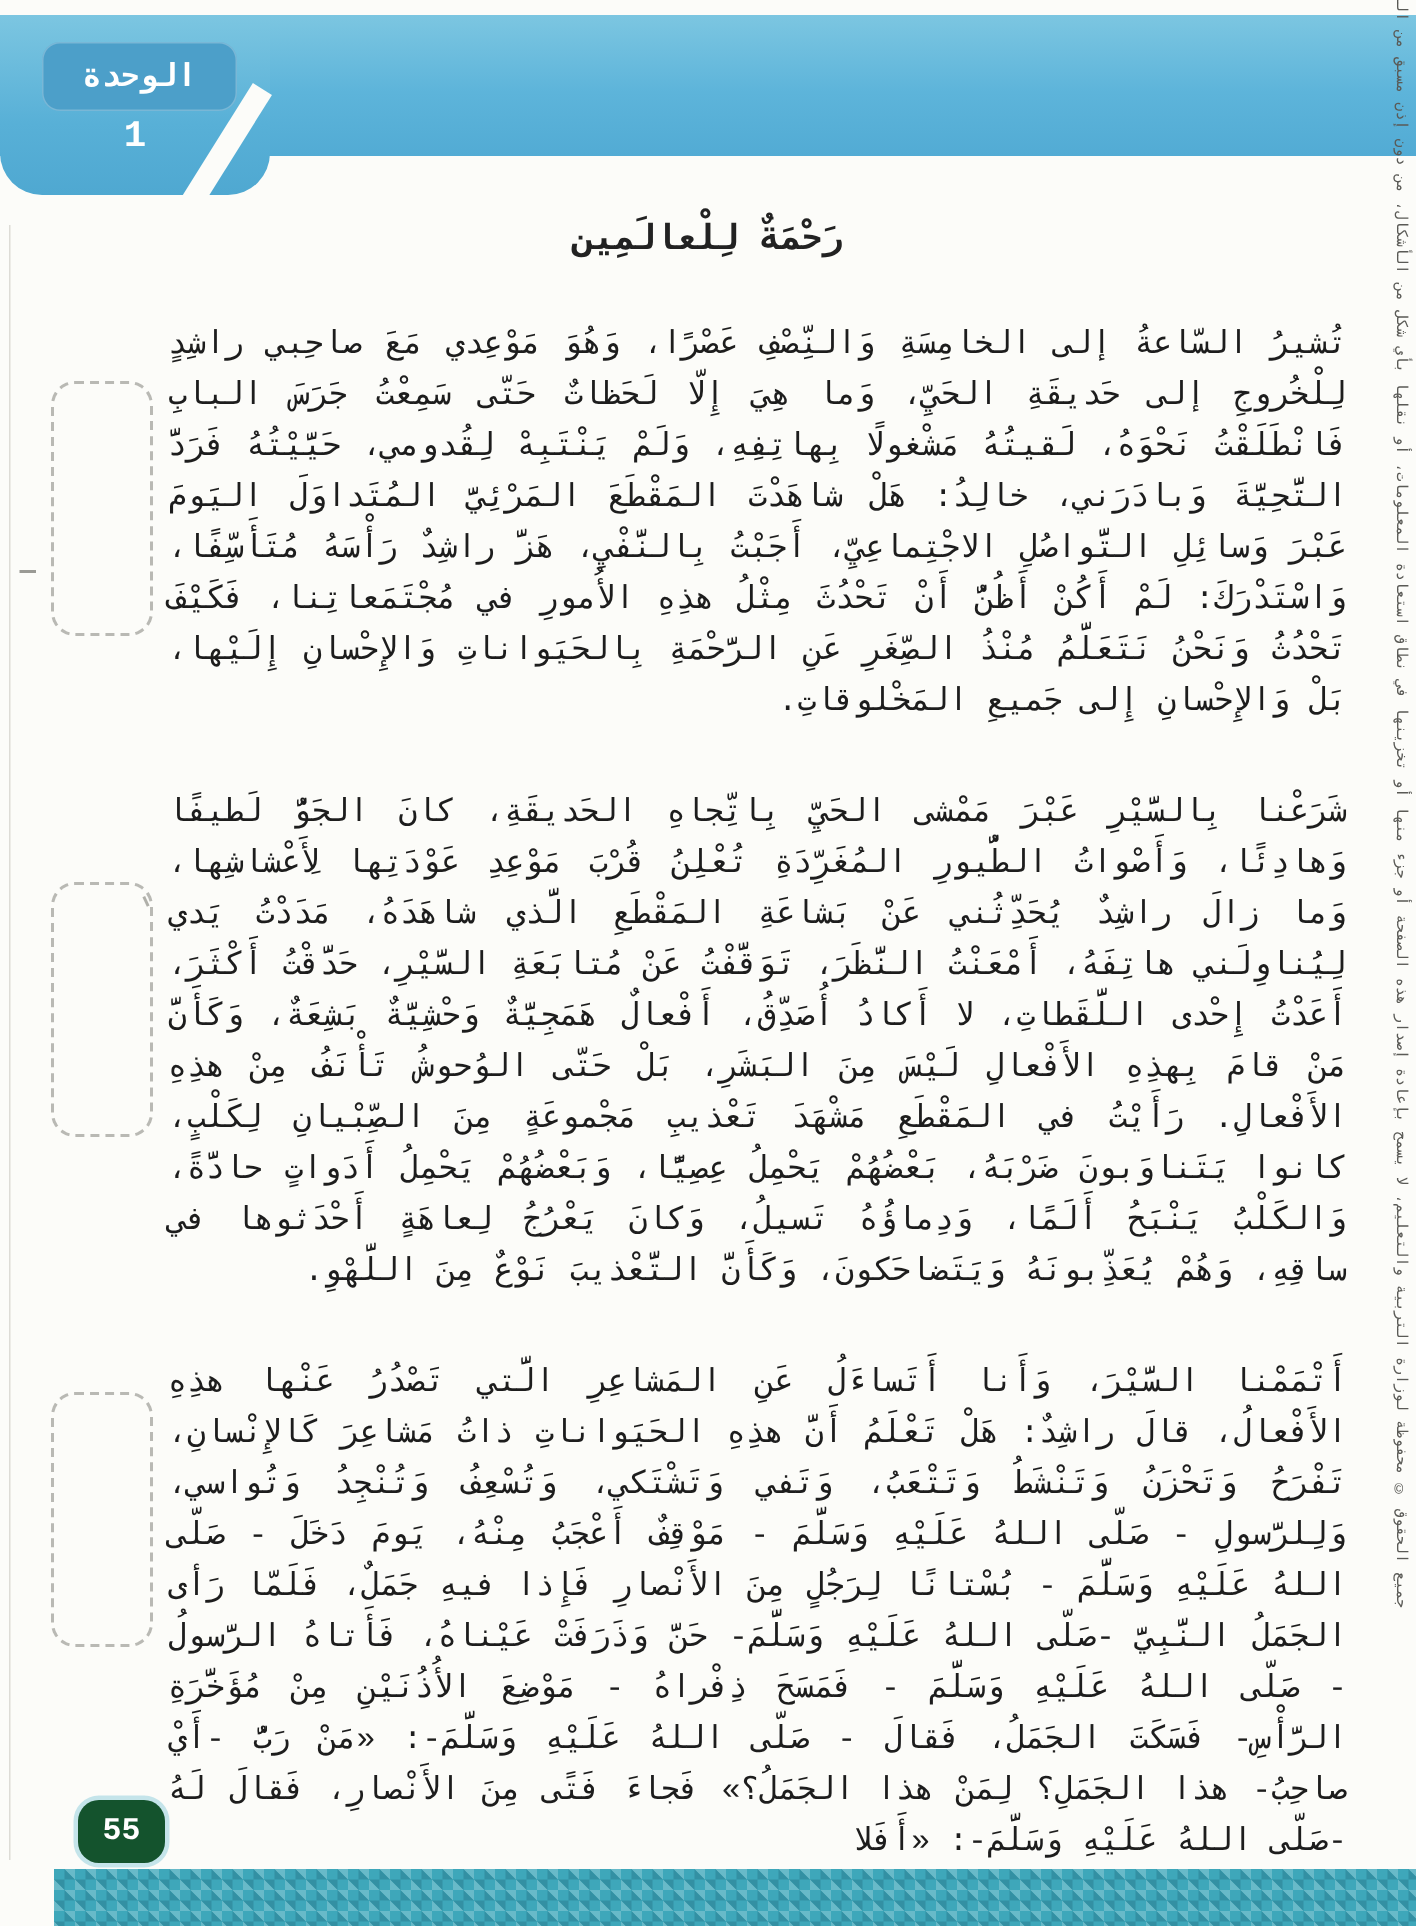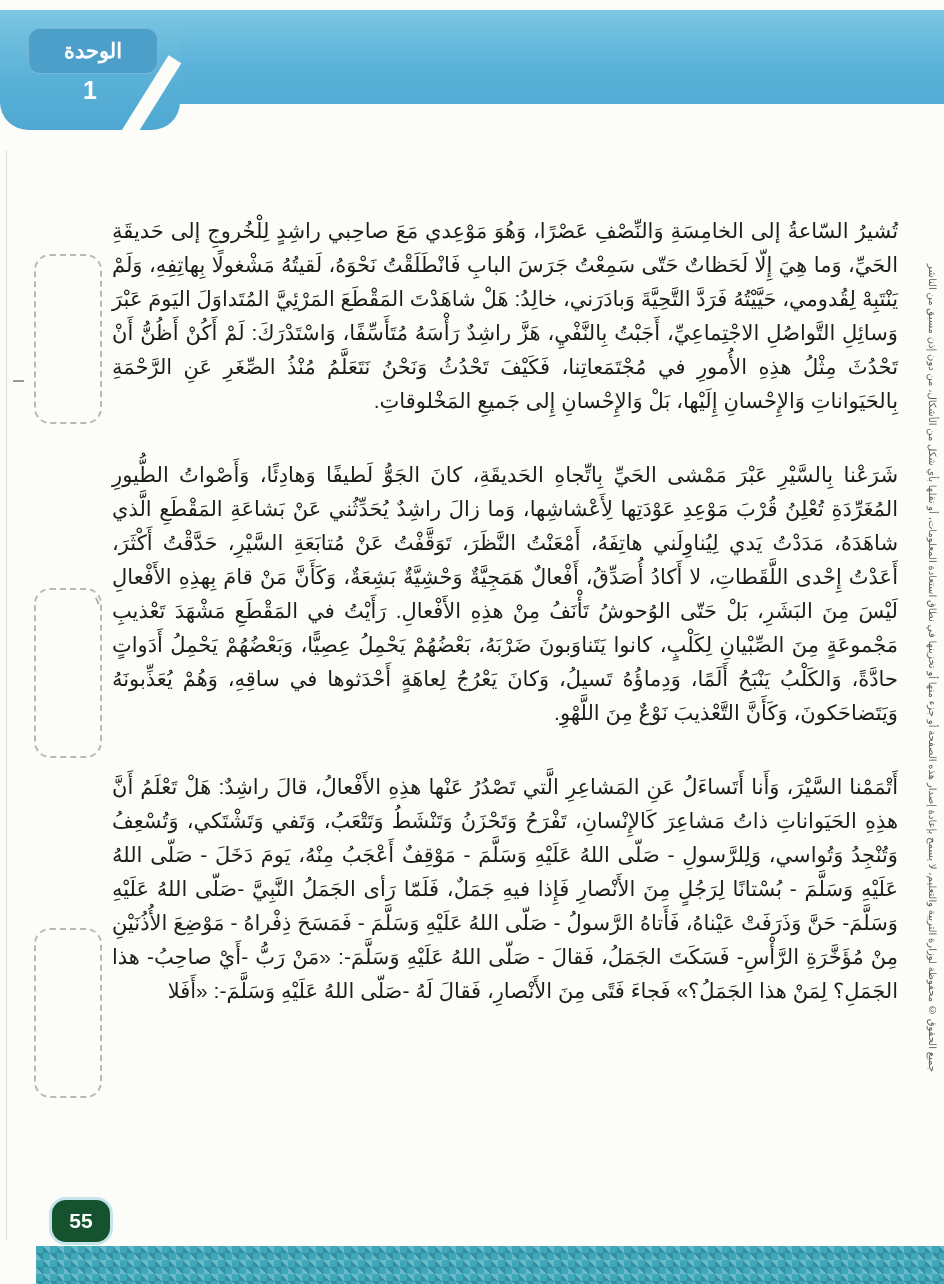--- a/index.html
+++ b/index.html
@@ -1,21 +1,21 @@
 <!DOCTYPE html>
 <html lang="ar" dir="rtl"><head>
 <meta charset="utf-8">
 <style>
   html,body{margin:0;padding:0;background:#ffffff;}
   .page{
     position:relative;
     width:944px;height:1284px;
     background:#fcfcf9;
     overflow:hidden;
-    font-family:Liberation Sans, sans-serif;
+    font-family:Liberation Mono, monospace;
     direction:rtl;
   }
   
   .band{
     position:absolute;top:10px;left:0;right:0;height:94px;
     background:linear-gradient(180deg,#7cc6e1 0%,#5db4da 55%,#52abd4 100%);
   }
   .band-left{
     position:absolute;top:10px;left:0;width:180px;height:120px;
     background:linear-gradient(180deg,#7cc6e1 0%,#58b0d7 60%,#4fa8d1 100%);
@@ -110,20 +110,21 @@
 
   <div class="band"></div>
   <div class="band-left">
     <div class="unit-tab">
       <span>الوحدة</span>
     </div>
     <div class="unit-num">1</div>
   </div>
   <div class="band-slash"></div>
 
+  <h1 class="title">رَحْمَةٌ لِلْعالَمِين</h1>
 
   <div class="content">
     <p>تُشيرُ السّاعةُ إلى الخامِسَةِ وَالنِّصْفِ عَصْرًا، وَهُوَ مَوْعِدي مَعَ صاحِبي راشِدٍ لِلْخُروجِ إلى حَديقَةِ الحَيِّ، وَما هِيَ إِلّا لَحَظاتٌ حَتّى سَمِعْتُ جَرَسَ البابِ فَانْطَلَقْتُ نَحْوَهُ، لَقيتُهُ مَشْغولًا بِهاتِفِهِ، وَلَمْ يَنْتَبِهْ لِقُدومي، حَيَّيْتُهُ فَرَدَّ التَّحِيَّةَ وَبادَرَني، خالِدُ: هَلْ شاهَدْتَ المَقْطَعَ المَرْئِيَّ المُتَداوَلَ اليَومَ عَبْرَ وَسائِلِ التَّواصُلِ الاجْتِماعِيِّ، أَجَبْتُ بِالنَّفْيِ، هَزَّ راشِدٌ رَأْسَهُ مُتَأَسِّفًا، وَاسْتَدْرَكَ: لَمْ أَكُنْ أَظُنُّ أَنْ تَحْدُثَ مِثْلُ هذِهِ الأُمورِ في مُجْتَمَعاتِنا، فَكَيْفَ تَحْدُثُ وَنَحْنُ نَتَعَلَّمُ مُنْذُ الصِّغَرِ عَنِ الرَّحْمَةِ بِالحَيَواناتِ وَالإِحْسانِ إِلَيْها، بَلْ وَالإِحْسانِ إِلى جَميعِ المَخْلوقاتِ.</p>
     <p>شَرَعْنا بِالسَّيْرِ عَبْرَ مَمْشى الحَيِّ بِاتِّجاهِ الحَديقَةِ، كانَ الجَوُّ لَطيفًا وَهادِئًا، وَأَصْواتُ الطُّيورِ المُغَرِّدَةِ تُعْلِنُ قُرْبَ مَوْعِدِ عَوْدَتِها لِأَعْشاشِها، وَما زالَ راشِدٌ يُحَدِّثُني عَنْ بَشاعَةِ المَقْطَعِ الَّذي شاهَدَهُ، مَدَدْتُ يَدي لِيُناوِلَني هاتِفَهُ، أَمْعَنْتُ النَّظَرَ، تَوَقَّفْتُ عَنْ مُتابَعَةِ السَّيْرِ، حَدَّقْتُ أَكْثَرَ، أَعَدْتُ إِحْدى اللَّقَطاتِ، لا أَكادُ أُصَدِّقُ، أَفْعالٌ هَمَجِيَّةٌ وَحْشِيَّةٌ بَشِعَةٌ، وَكَأَنَّ مَنْ قامَ بِهذِهِ الأَفْعالِ لَيْسَ مِنَ البَشَرِ، بَلْ حَتّى الوُحوشُ تَأْنَفُ مِنْ هذِهِ الأَفْعالِ. رَأَيْتُ في المَقْطَعِ مَشْهَدَ تَعْذيبِ مَجْموعَةٍ مِنَ الصِّبْيانِ لِكَلْبٍ، كانوا يَتَناوَبونَ ضَرْبَهُ، بَعْضُهُمْ يَحْمِلُ عِصِيًّا، وَبَعْضُهُمْ يَحْمِلُ أَدَواتٍ حادَّةً، وَالكَلْبُ يَنْبَحُ أَلَمًا، وَدِماؤُهُ تَسيلُ، وَكانَ يَعْرُجُ لِعاهَةٍ أَحْدَثوها في ساقِهِ، وَهُمْ يُعَذِّبونَهُ وَيَتَضاحَكونَ، وَكَأَنَّ التَّعْذيبَ نَوْعٌ مِنَ اللَّهْوِ.</p>
     <p>أَتْمَمْنا السَّيْرَ، وَأَنا أَتَساءَلُ عَنِ المَشاعِرِ الَّتي تَصْدُرُ عَنْها هذِهِ الأَفْعالُ، قالَ راشِدٌ: هَلْ تَعْلَمُ أَنَّ هذِهِ الحَيَواناتِ ذاتُ مَشاعِرَ كَالإِنْسانِ، تَفْرَحُ وَتَحْزَنُ وَتَنْشَطُ وَتَتْعَبُ، وَتَفي وَتَشْتَكي، وَتُسْعِفُ وَتُنْجِدُ وَتُواسي، وَلِلرَّسولِ - صَلّى اللهُ عَلَيْهِ وَسَلَّمَ - مَوْقِفٌ أَعْجَبُ مِنْهُ، يَومَ دَخَلَ - صَلّى اللهُ عَلَيْهِ وَسَلَّمَ - بُسْتانًا لِرَجُلٍ مِنَ الأَنْصارِ فَإِذا فيهِ جَمَلٌ، فَلَمّا رَأى الجَمَلُ النَّبِيَّ -صَلّى اللهُ عَلَيْهِ وَسَلَّمَ- حَنَّ وَذَرَفَتْ عَيْناهُ، فَأَتاهُ الرَّسولُ - صَلّى اللهُ عَلَيْهِ وَسَلَّمَ - فَمَسَحَ ذِفْراهُ - مَوْضِعَ الأُذُنَيْنِ مِنْ مُؤَخَّرَةِ الرَّأْسِ- فَسَكَتَ الجَمَلُ، فَقالَ - صَلّى اللهُ عَلَيْهِ وَسَلَّمَ-: «مَنْ رَبُّ -أَيْ صاحِبُ- هذا الجَمَلِ؟ لِمَنْ هذا الجَمَلُ؟» فَجاءَ فَتًى مِنَ الأَنْصارِ، فَقالَ لَهُ -صَلّى اللهُ عَلَيْهِ وَسَلَّمَ-: «أَفَلا</p>
   </div>
 
   <div class="mbox mbox1"></div>
   <div class="mbox mbox2"></div>
   <div class="mbox mbox3"></div>

